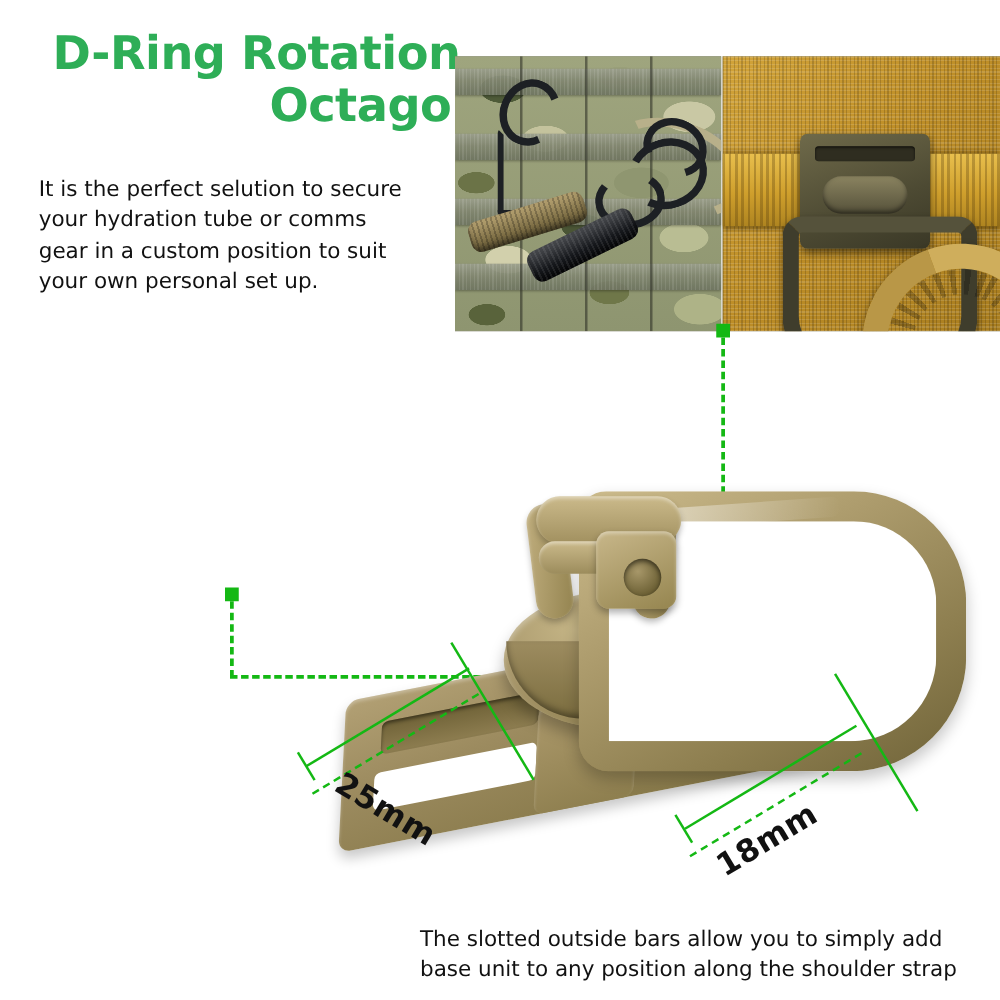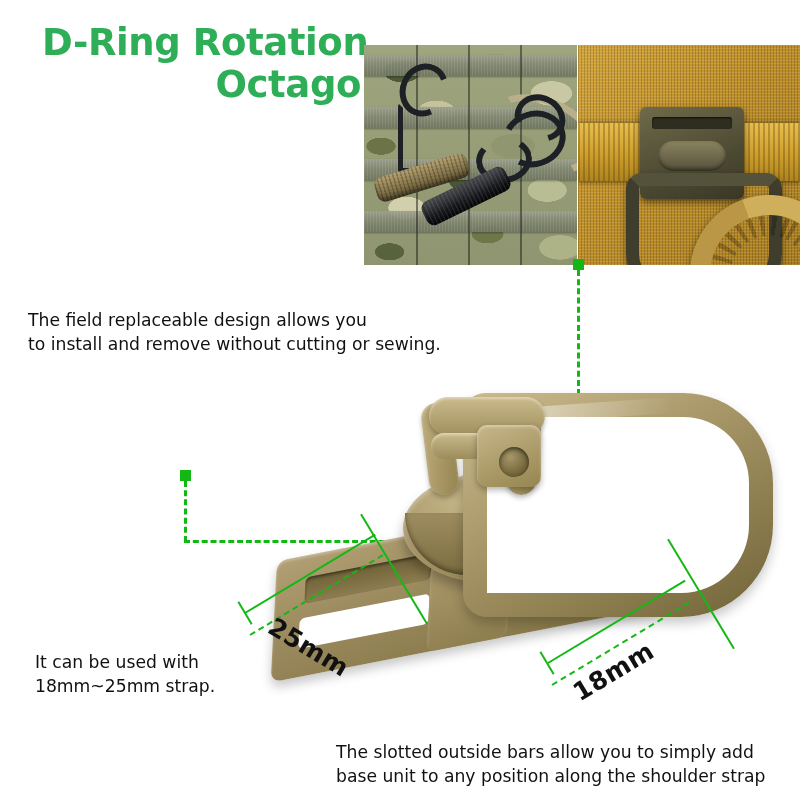--- a/index.html
+++ b/index.html
@@ -198,27 +198,27 @@
 </head>
 <body>
 
 <div class="page">
 
   <div class="title">
     <span class="l1">D-Ring Rotation</span>
     <span class="l2">Octagon</span>
   </div>
 
-
-  <div class="para" id="para-field">The field replaceable design allows you
-to install and remove without cutting or sewing.</div>
-
-
-  <div class="para" id="para-strap">It can be used with
-18mm~25mm strap.</div>
+  <div class="para" id="para-intro">It is the perfect selution to secure
+your hydration tube or comms
+gear in a custom position to suit
+your own personal set up.</div>
+
+
+
 
   <div class="para" id="para-slotted">The slotted outside bars allow you to simply add
 base unit to any position along the shoulder strap</div>
 
   <div class="photo" id="photo-molle">
     <div class="camo-bg"></div>
     <div class="molle-rows">
       <div class="molle-row" style="top:10px;"></div>
       <div class="molle-row" style="top:62px;"></div>
       <div class="molle-row" style="top:114px;"></div>

